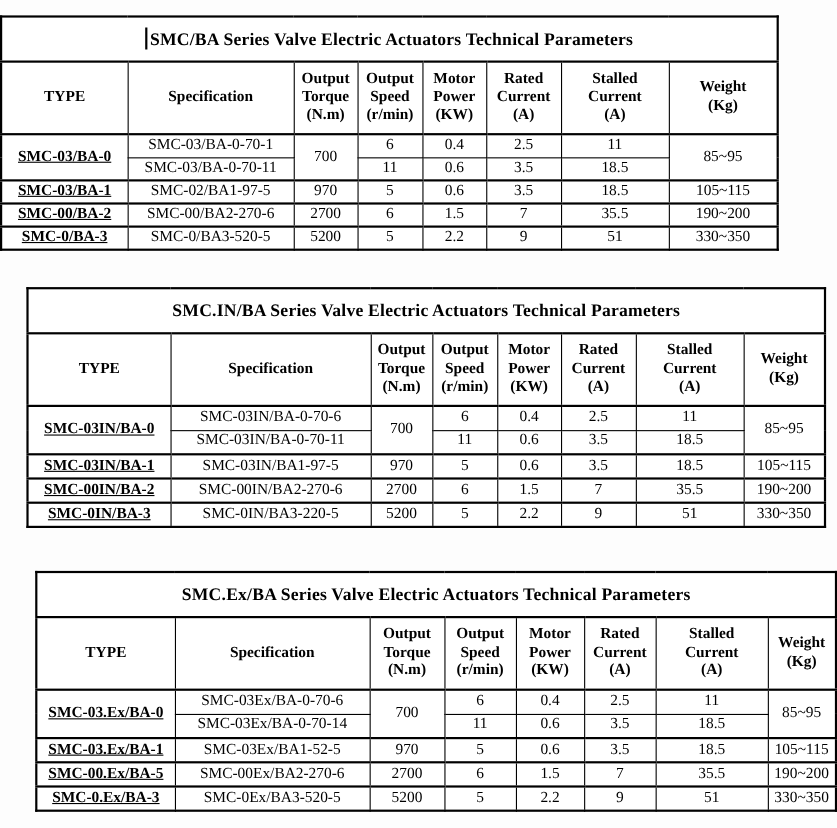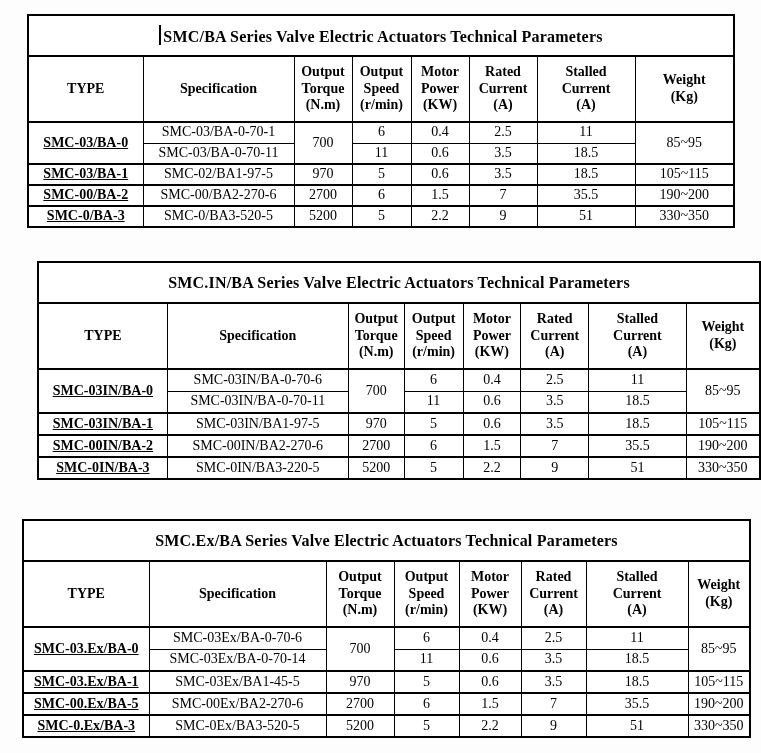--- a/index.html
+++ b/index.html
@@ -24,23 +24,23 @@
   }
   .ptable td {
     border: 1px solid #000;
     text-align: center;
     vertical-align: middle;
     padding: 0;
     overflow: hidden;
     font-size: 14px;
     line-height: 1.2;
   }
-  .t1 { margin-left: 27px; }
-  .t2 { margin-left: 37px; margin-top: 33px; }
-  .t3 { margin-left: 22px; margin-top: 39px; }
+  .t1 { }
+  .t2 { margin-left: 24px; margin-top: 33px; }
+  .t3 { margin-left: 32px; margin-top: 39px; }
 
   .title-row { height: 41px; }
   .title-row td {
     font-weight: bold;
     font-size: 16px;
     letter-spacing: 0.2px;
   }
   .header-row { height: 66px; }
   .hdr {
     font-weight: bold;
@@ -289,21 +289,21 @@
     </tr>
     <tr class="datarow">
       <td class="spec-left">SMC-03Ex/BA-0-70-14</td>
       <td>11</td>
       <td>0.6</td>
       <td>3.5</td>
       <td>18.5</td>
     </tr>
     <tr class="datarow thick-top">
       <td class="type-cell">SMC-03.Ex/BA-1</td>
-      <td class="spec-left">SMC-03Ex/BA1-45-5</td>
+      <td class="spec-left">SMC-03Ex/BA1-52-5</td>
       <td>970</td>
       <td>5</td>
       <td>0.6</td>
       <td>3.5</td>
       <td>18.5</td>
       <td>105~115</td>
     </tr>
     <tr class="datarow thick-top">
       <td class="type-cell">SMC-00.Ex/BA-5</td>
       <td class="spec-left">SMC-00Ex/BA2-270-6</td>

